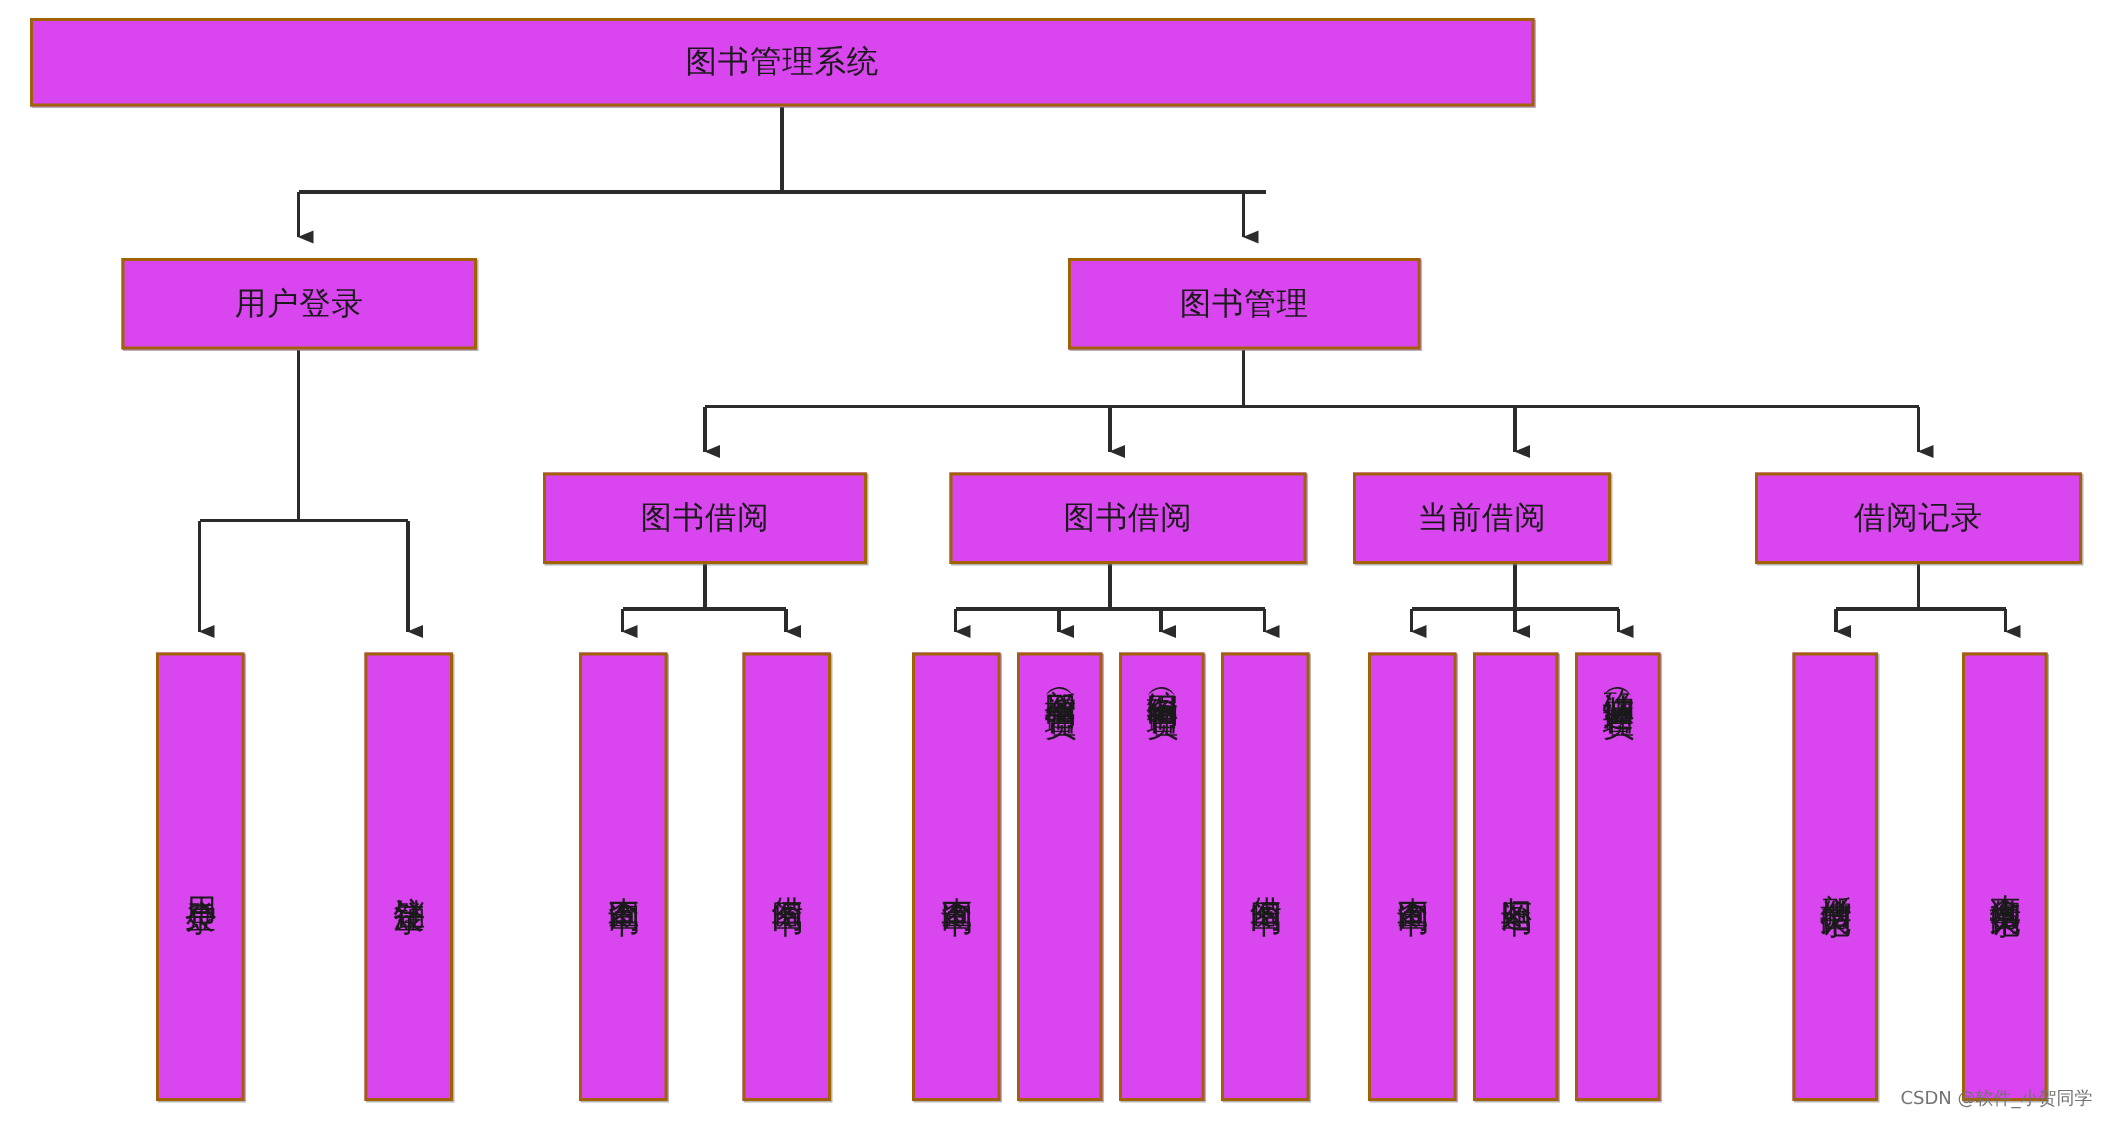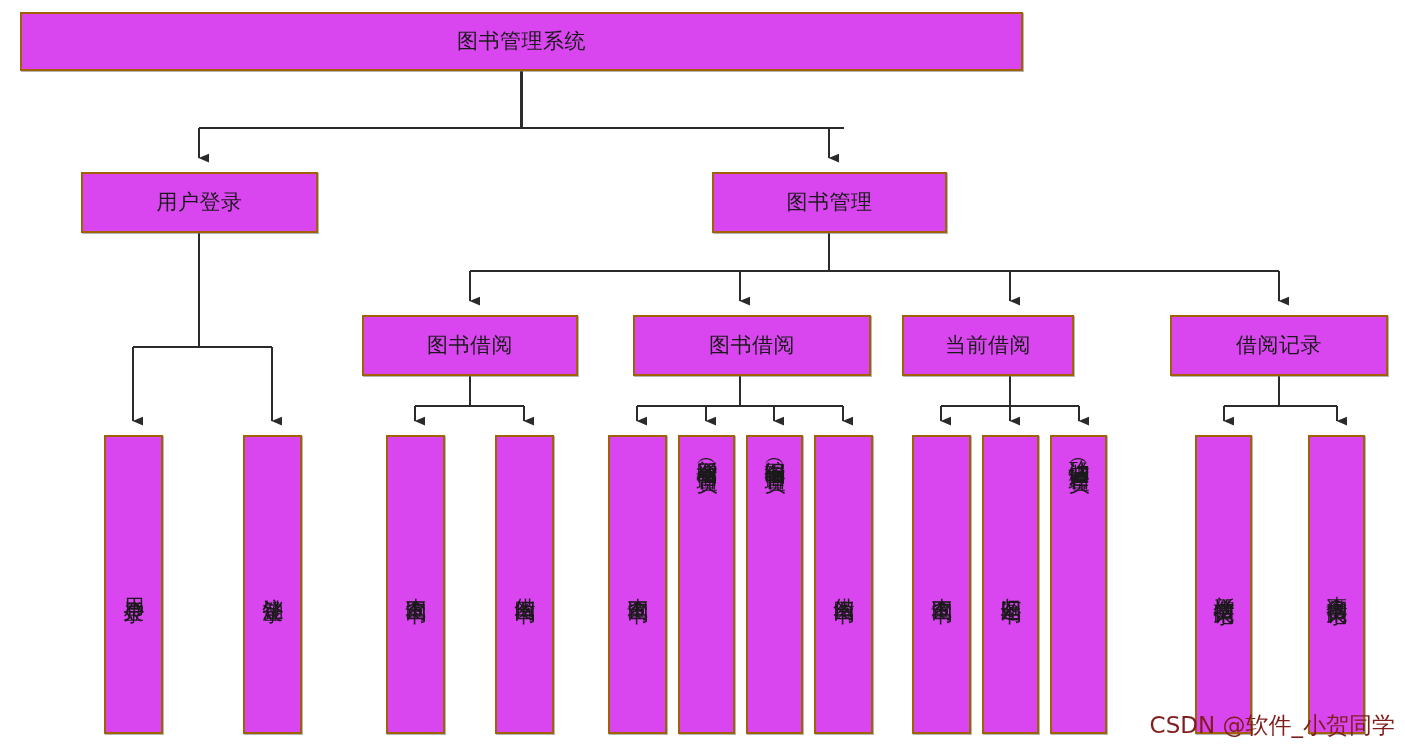--- a/index.html
+++ b/index.html
@@ -68,22 +68,22 @@
   }
   
   .node.vert.center-v {
     align-items: center;
     padding-top: 0;
   }
   #watermark {
     position: absolute;
     right: 10px;
     bottom: 6px;
-    font-size: 23px;
-    color: #7f1d1d;
+    font-size: 12px;
+    color: #737373;
     white-space: nowrap;
     z-index: 3;
     font-family: "DejaVu Sans", "Liberation Sans", sans-serif;
   }
 </style>
 </head>
 <body>
 
 <div id="diagram-root">
 

